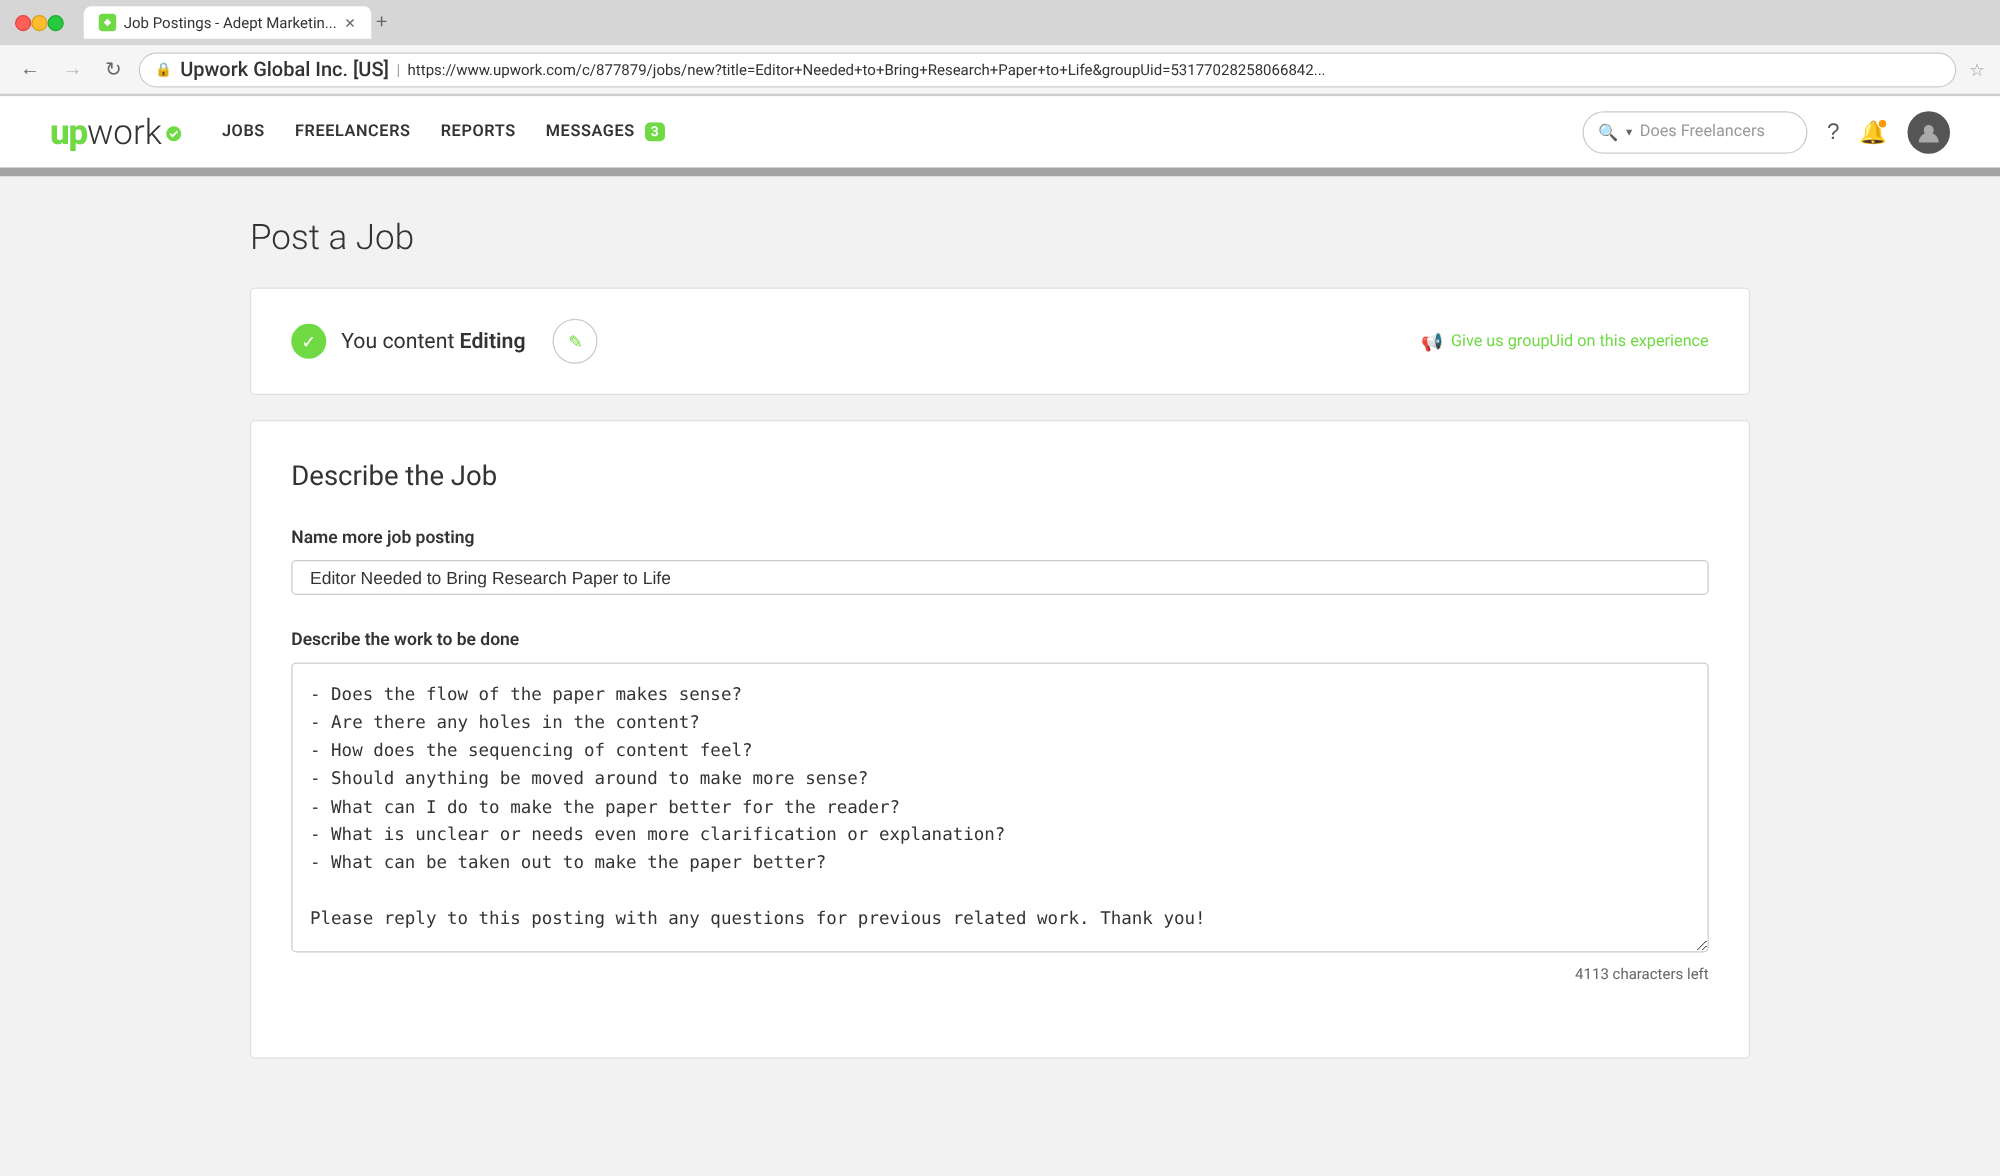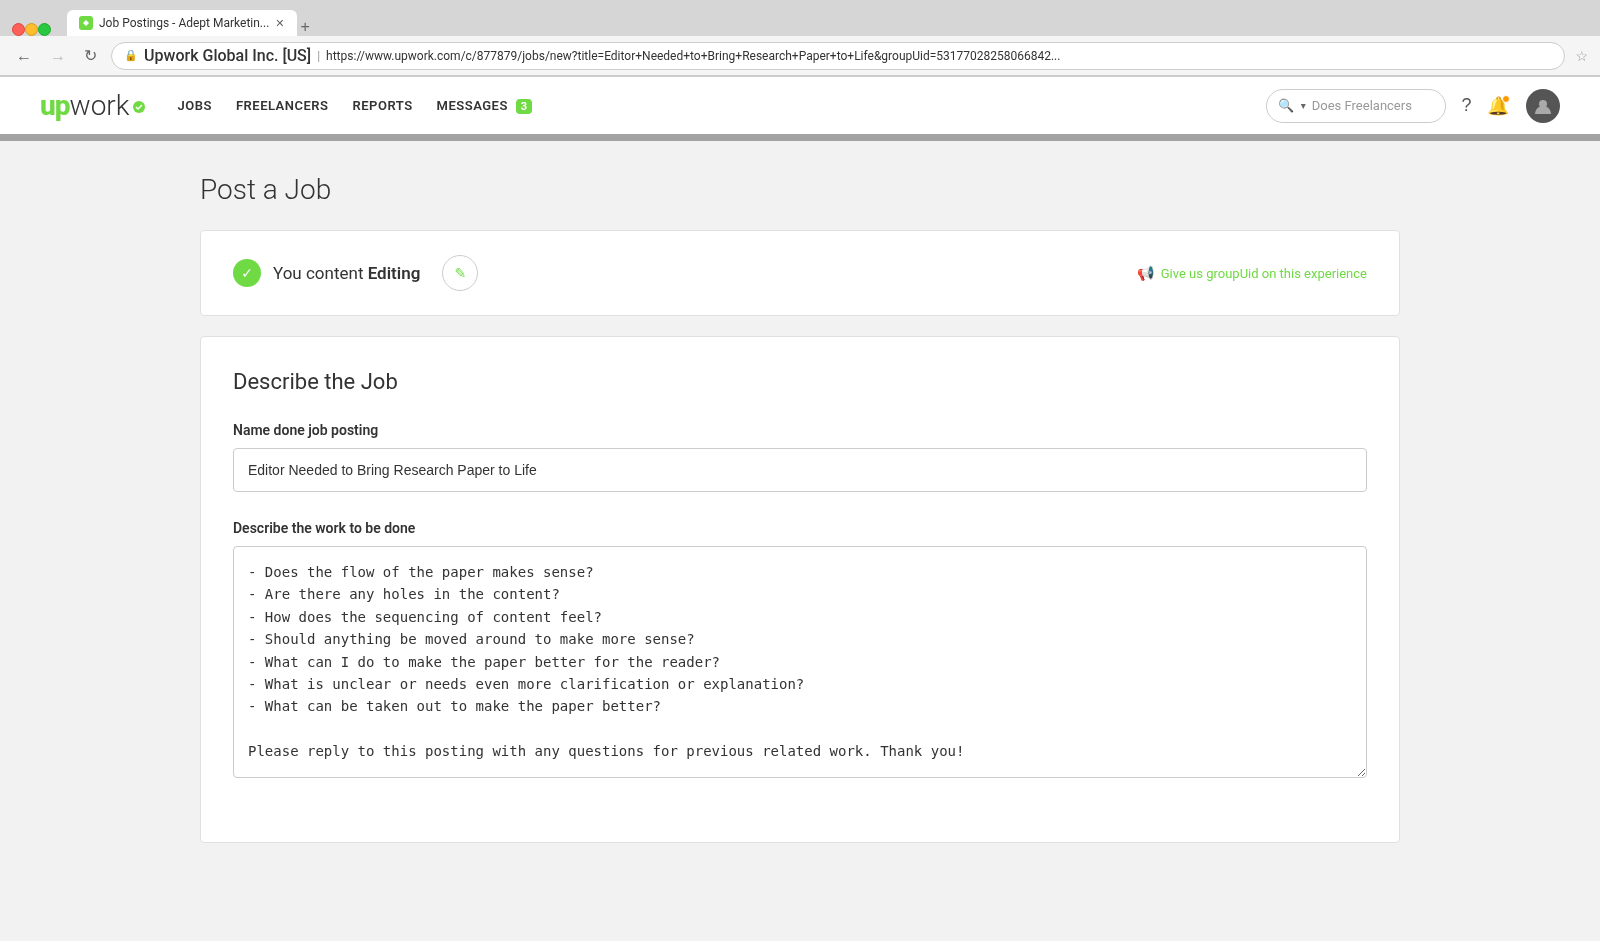--- a/index.html
+++ b/index.html
@@ -4,21 +4,21 @@
   <style>
     * { box-sizing: border-box; margin: 0; padding: 0; }
     body { font-family: -apple-system, BlinkMacSystemFont, 'Segoe UI', Roboto, sans-serif; background: #f2f2f2; }
 
     
     .browser-chrome { background: #e8e8e8; border-bottom: 1px solid #ccc; }
     .browser-titlebar {
       background: #d6d6d6;
       height: 36px;
       display: flex;
-      align-items: flex-end;
+      align-items: center;
       padding: 0 12px;
       gap: 0;
     }
     .browser-dot { width: 13px; height: 13px; border-radius: 50%; display: inline-block; }
     .dot-red { background: #ff5f57; border: 1px solid #e0443e; }
     .dot-yellow { background: #febc2e; border: 1px solid #d4a017; }
     .dot-green { background: #28c840; border: 1px solid #1aab29; }
     .browser-tab {
       margin-left: 16px;
       background: #fff;
@@ -159,21 +159,21 @@
 
     
     .describe-card { padding: 32px; }
     .section-title { font-size: 22px; font-weight: 400; color: #333; margin-bottom: 28px; }
 
     
     .form-group { margin-bottom: 28px; }
     .form-label { font-size: 14px; font-weight: 600; color: #333; margin-bottom: 10px; display: block; }
     .form-input {
       width: 100%;
-      height: 44px;
+      height: 28px;
       border: 1px solid #ccc;
       border-radius: 4px;
       padding: 0 14px;
       font-size: 14px;
       color: #333;
       outline: none;
     }
     .form-textarea {
       width: 100%;
       border: 1px solid #ccc;
@@ -282,31 +282,32 @@
         <span>Give us groupUid on this experience</span>
       </a>
     </div>
   </div>
 
   <div class="card">
     <div class="describe-card">
       <h2 class="section-title">Describe the Job</h2>
 
       <div class="form-group">
-        <label class="form-label">Name done job posting</label>
+        <label class="form-label">Name more job posting</label>
         <input class="form-input" type="text" value="Editor Needed to Bring Research Paper to Life" style="">
       </div>
 
       <div class="form-group">
         <label class="form-label">Describe the work to be done</label>
         <textarea class="form-textarea" rows="9" style="">- Does the flow of the paper makes sense?
 - Are there any holes in the content?
 - How does the sequencing of content feel?
 - Should anything be moved around to make more sense?
 - What can I do to make the paper better for the reader?
 - What is unclear or needs even more clarification or explanation?
 - What can be taken out to make the paper better?
 
 Please reply to this posting with any questions for previous related work. Thank you!</textarea>
+        <div class="char-count">4113 characters left</div>
       </div>
     </div>
   </div>
 </div>
 
 </body></html>

